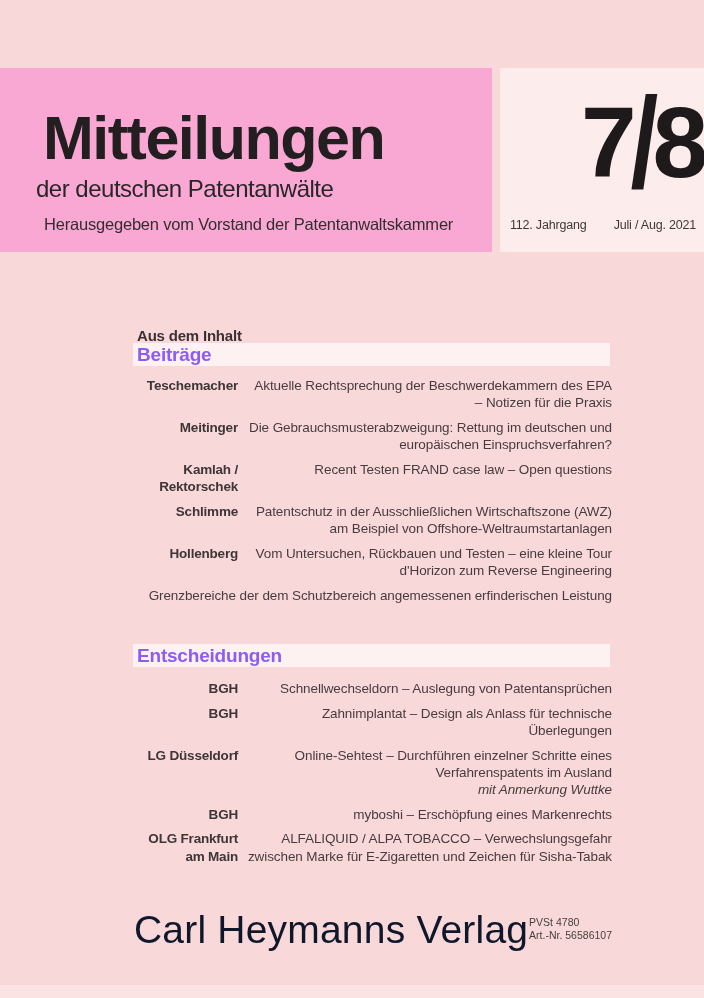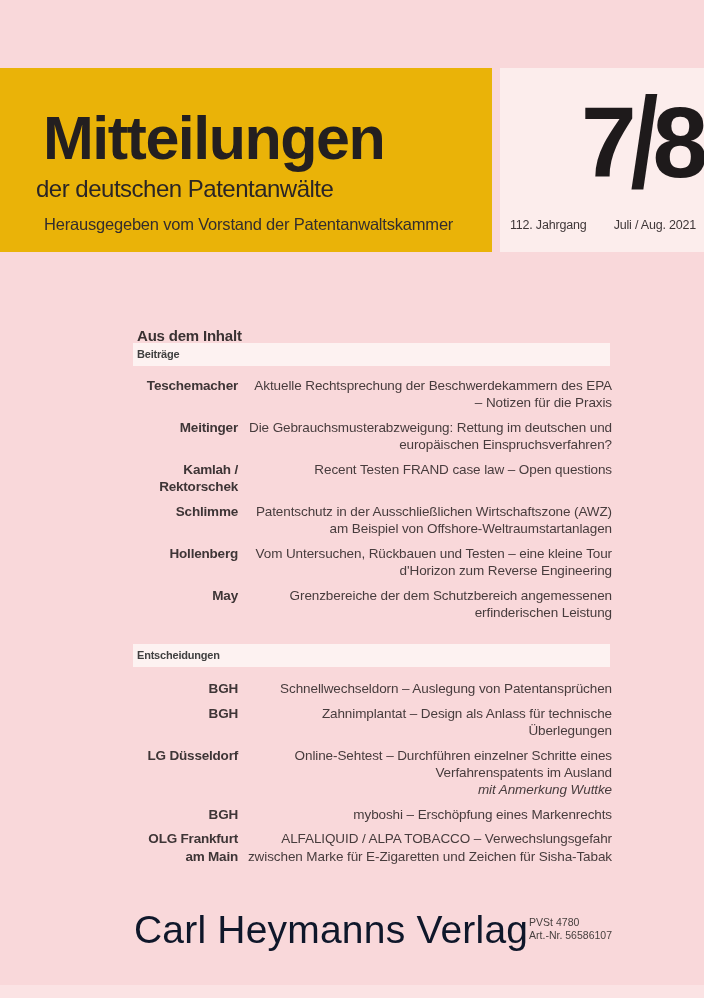--- a/index.html
+++ b/index.html
@@ -8,21 +8,21 @@
     position:relative;
     background:#f9d8da;
     font-family:"Liberation Sans", sans-serif;
     overflow:hidden;
     color:#473c3d;
   }
 
   
   .masthead-left {
     position:absolute; left:0; top:68px; width:492px; height:184px;
-    background:#eab308;
+    background:#f9a8d4;
   }
   .masthead-right {
     position:absolute; left:500px; top:68px; width:217px; height:184px;
     background:#fcedec;
   }
   .journal-title {
     position:absolute; left:43px; top:40px;
     font-size:61px; font-weight:bold; letter-spacing:-1.5px;
     line-height:1; color:#231f20;
   }
@@ -58,21 +58,21 @@
     font-size:15px; font-weight:bold; color:#3a3132; letter-spacing:-0.2px;margin-top:16px;
   }
   .section-band {
     position:absolute; left:133px; width:477px; height:23px;
     background:#fdf2f1;
   }
   .band-beitraege { top:343px; }
   .band-entscheidungen { top:644px; }
   .section-band .band-label {
     display:block; padding-left:4px; line-height:23px;
-    font-size:11px; font-weight:bold; color:#404040; letter-spacing:-0.2px;
+    font-size:19px; font-weight:bold; color:#8b5cf6; letter-spacing:-0.2px;
   }
   .entries {
     position:absolute; left:137px; width:475px;text-align:right;
   }
   .entries-beitraege { top:377px; }
   .entries-entscheidungen { top:680px; }
   .entry { display:flex; margin-bottom:7.5px; }
   .entry-label {
     flex:0 0 109px; padding-right:8px;
     font-size:13.5px; font-weight:bold; line-height:17.2px;
@@ -136,21 +136,20 @@
   </div>
   <div class="entry">
     <div class="entry-label">Schlimme</div>
     <div class="entry-text">Patentschutz in der Ausschließlichen Wirtschaftszone (AWZ) am Beispiel von Offshore-Weltraumstartanlagen</div>
   </div>
   <div class="entry">
     <div class="entry-label">Hollenberg</div>
     <div class="entry-text">Vom Untersuchen, Rückbauen und Testen – eine kleine Tour d'Horizon zum Reverse Engineering</div>
   </div>
   <div class="entry">
-    <div class="entry-label">May</div>
     <div class="entry-text">Grenzbereiche der dem Schutzbereich angemessenen erfinderischen Leistung</div>
   </div>
 </div>
 
 <div class="section-band band-entscheidungen">
   <span class="band-label">Entscheidungen</span>
 </div>
 
 <div class="entries entries-entscheidungen">
   <div class="entry">

